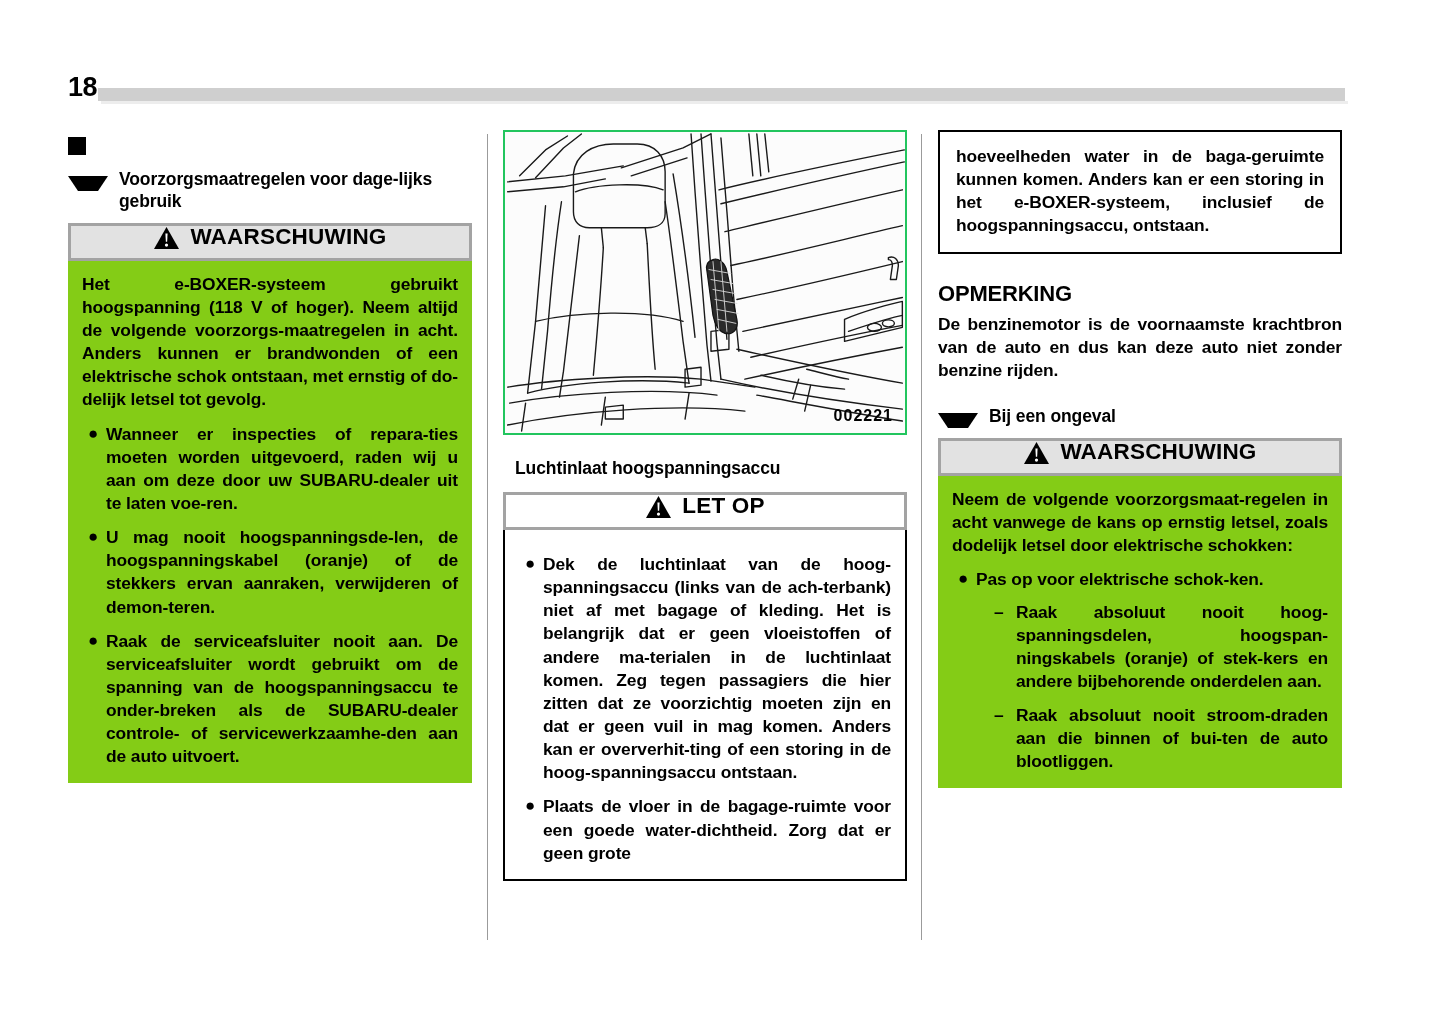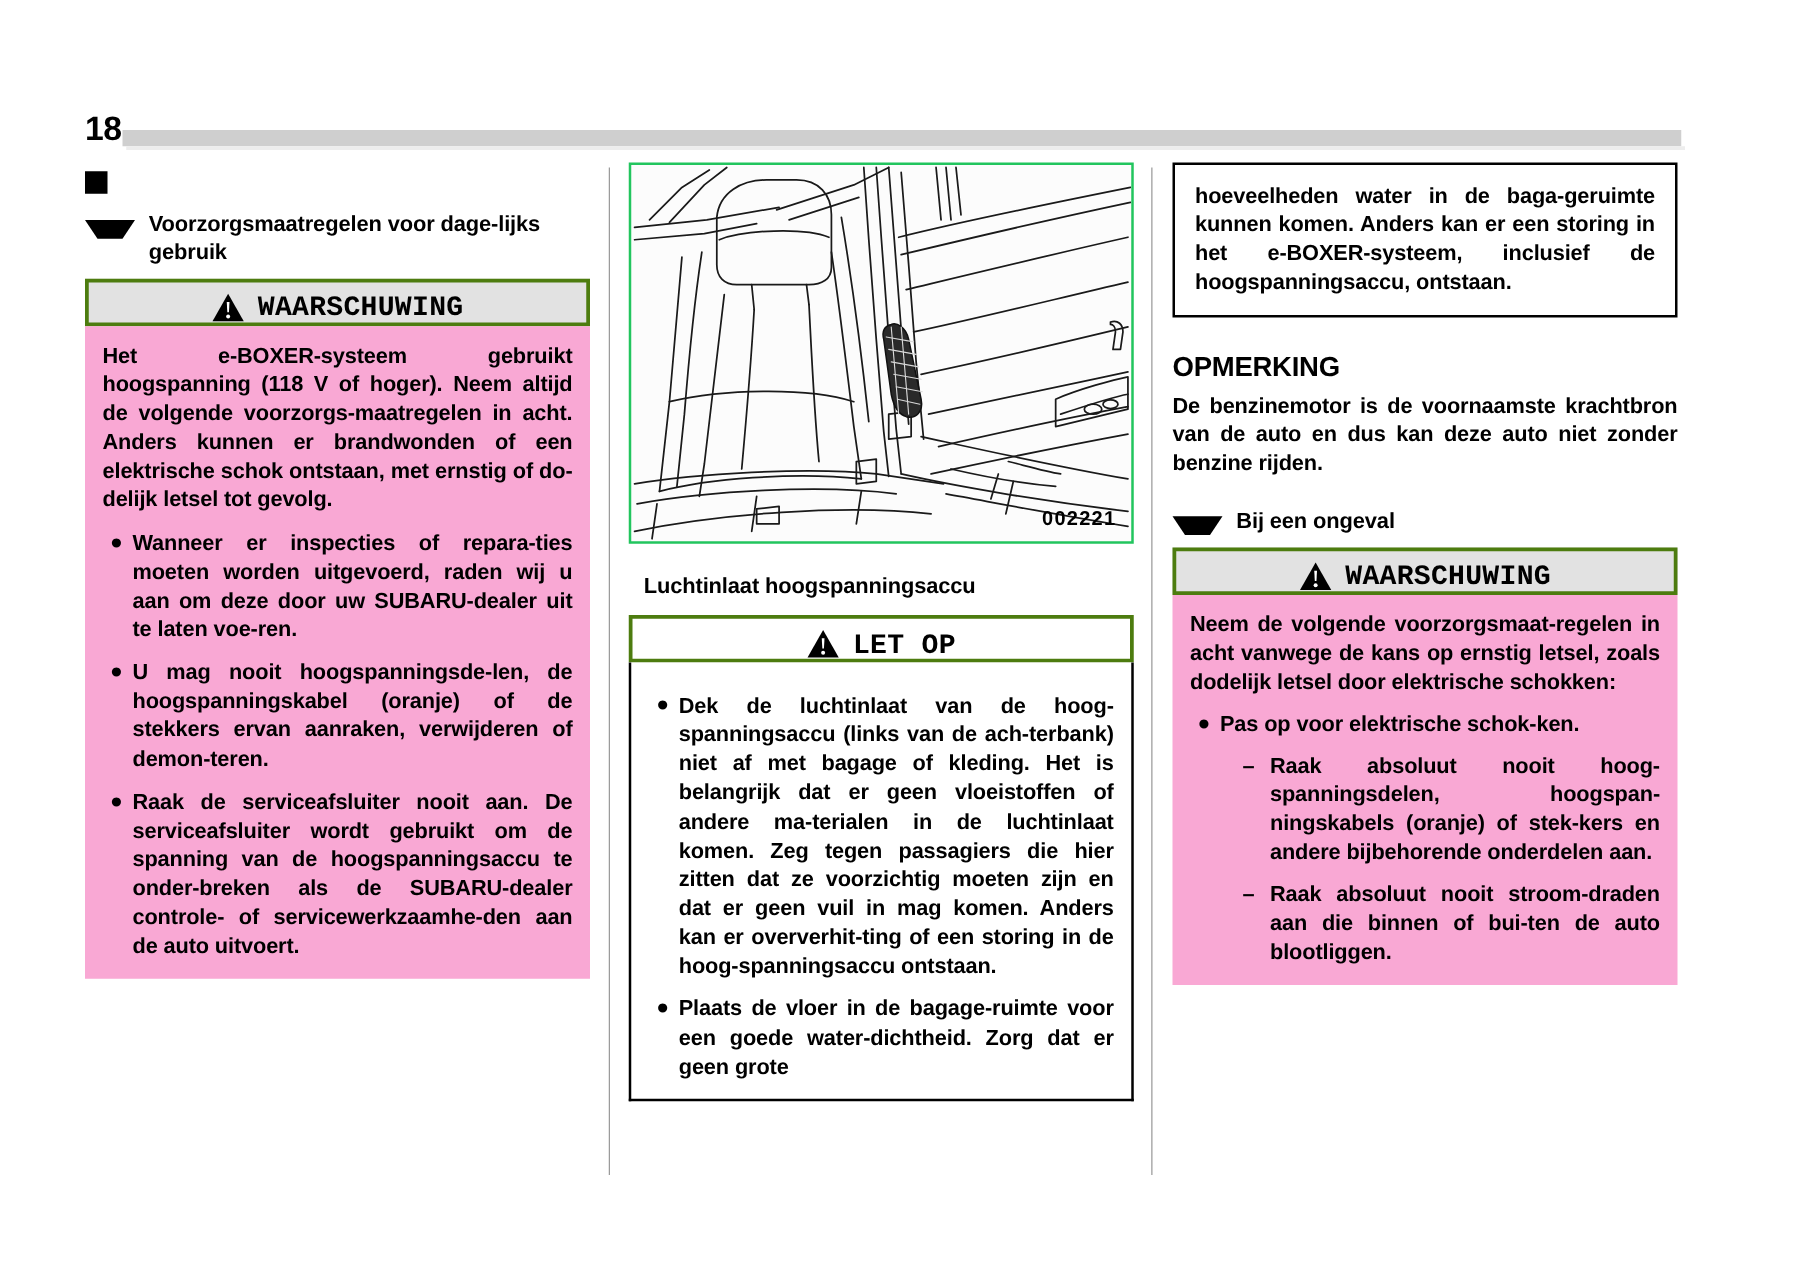--- a/index.html
+++ b/index.html
@@ -12,21 +12,21 @@
     height: 1018px;
     font-family: "Liberation Sans", sans-serif;
     color: #000000;
     position: relative;
     overflow: hidden;
   }
 
   
   #page-header {
     position: absolute;
-    left: 0; top: 16px;
+    left: 0; top: 0;
     width: 1265px;
     height: 118px;
   }
   .hdr-bar {
     position: absolute;
     left: 98px;
     top: 88px;
     width: 1247px;
     height: 13px;
     background: #cfcfcf;
@@ -115,44 +115,43 @@
   }
   .h-tri-text {
     font-size: 17.5px;
     font-weight: bold;
     line-height: 1.25;
     letter-spacing: -0.1px;
   }
 
   
   .alert-head {
-    border: 3px solid #4d7c0f;
+    border: 3px solid #a3a3a3;
     box-sizing: border-box;
     height: 38px;
     display: flex;
-    align-items: flex-end;
+    align-items: flex-start;
     justify-content: center;
     gap: 10px;
-    font-family: Liberation Mono, monospace;
   }
   .alert-head.gray { background: #e2e2e2; }
   .alert-head.white { background: #ffffff; }
   .alert-head-text {
     font-size: 22.5px;
     font-weight: bold;
     letter-spacing: 0.2px;
     line-height: 1;
   }
   .warn-tri { width: 27px; height: 24px; display:block; }
 
   .alert-body {
     box-sizing: border-box;
     padding: 12px 14px 14px 14px;
   }
-  .alert-body.gray { background: #f9a8d4; border: none; }
+  .alert-body.gray { background: #84cc16; border: none; }
   .alert-body.white {
     background: #ffffff;
     border: 2px solid #000;
     border-top: none;
   }
   .alert-para {
     font-size: 17.4px;
     font-weight: bold;
     line-height: 1.33;
     text-align: justify;

